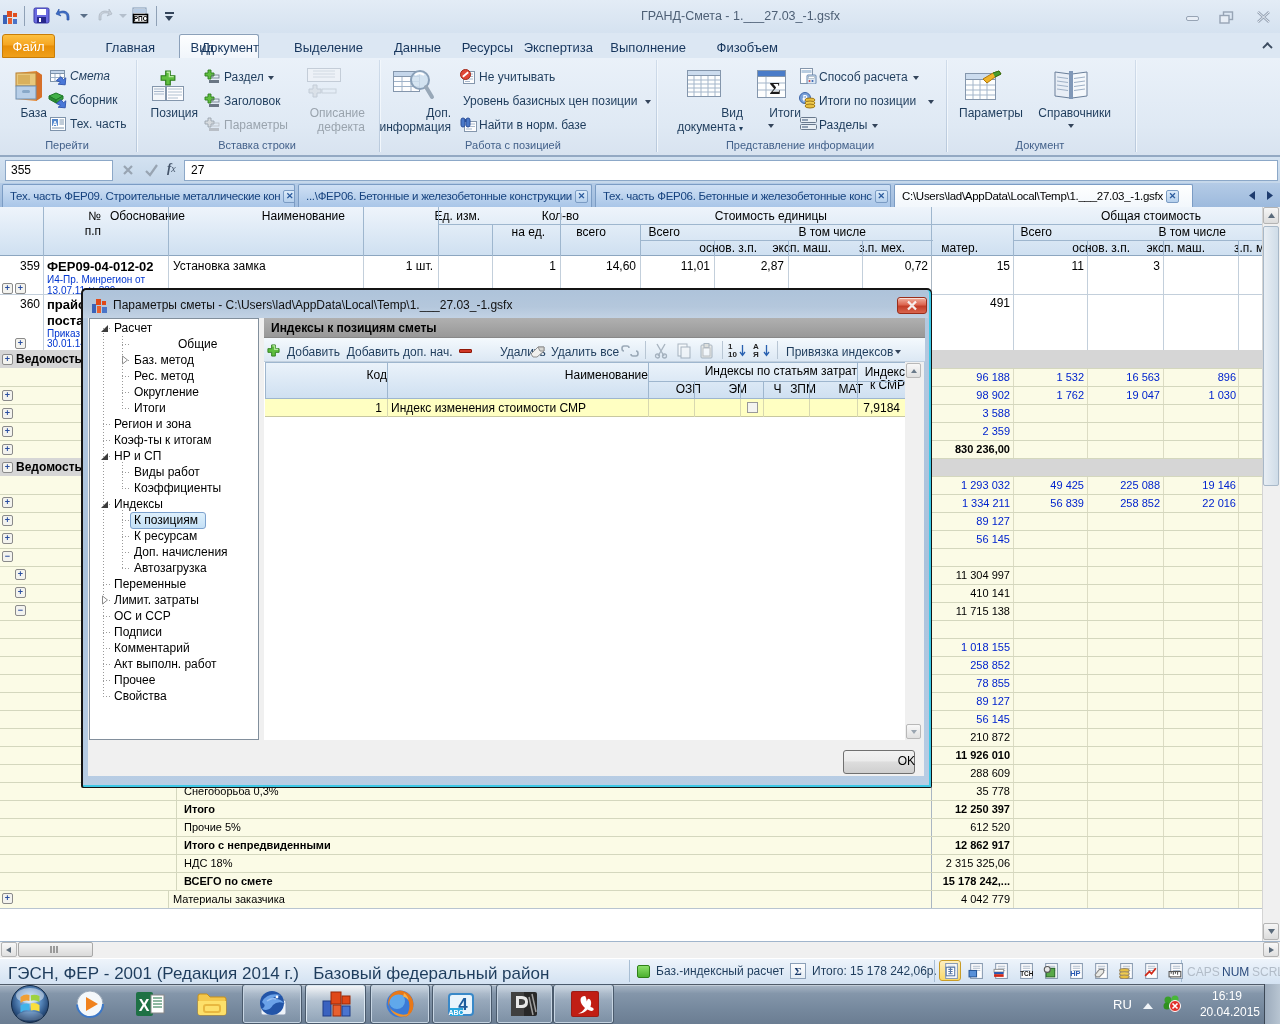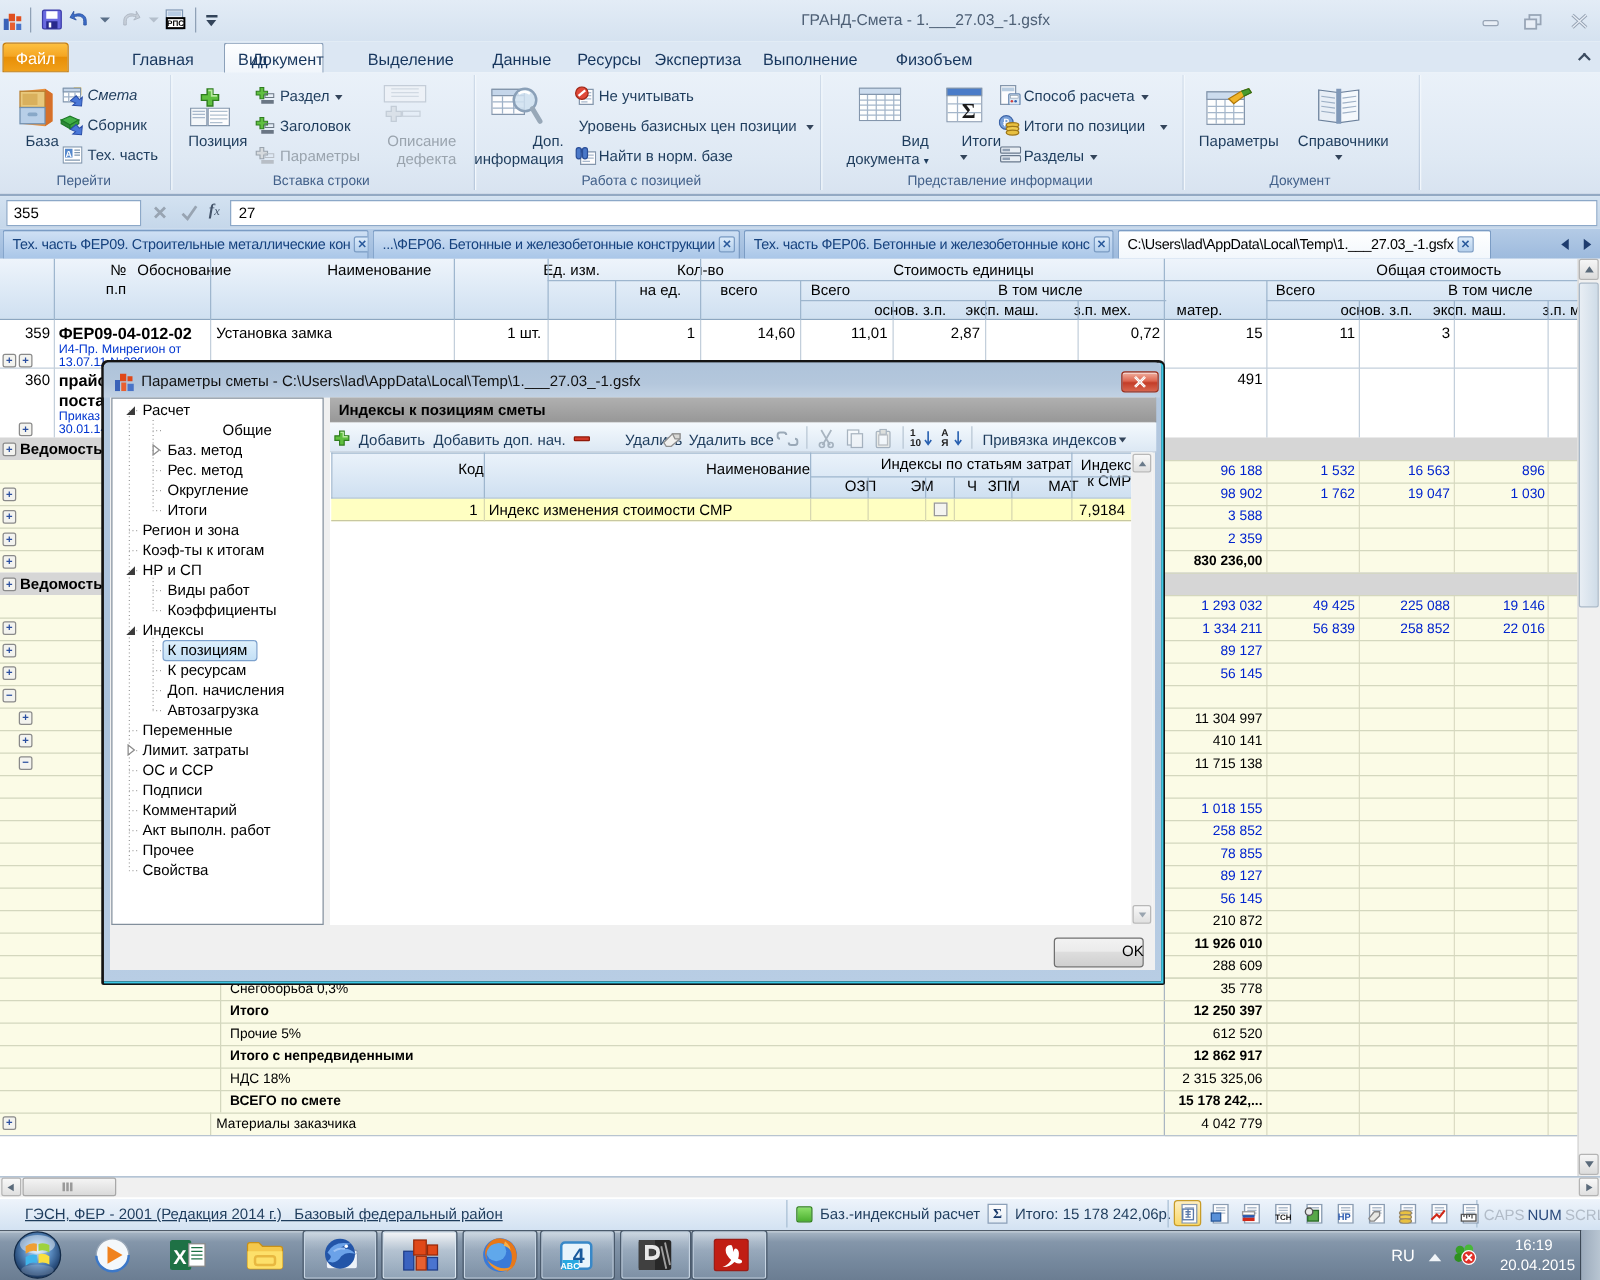--- a/index.html
+++ b/index.html
@@ -516,21 +516,21 @@
       <path d="M6 1 L1 4 L6 7 Z" fill="#5a6a7a"></path>
     </svg>
 <div class="a" style="left:18px;top:942px;width:75px;height:15px;background:linear-gradient(#f4f4f4,#dadada);border:1px solid #a8a8a8;border-radius:2px;"></div>
 <div class="a" style="left:50px;top:946px;width:1.5px;height:7px;background:#9a9a9a;box-shadow:3px 0 0 #9a9a9a,6px 0 0 #9a9a9a;"></div>
 <div class="a" style="left:1263px;top:942px;width:16px;height:15px;background:linear-gradient(#f8f8f8,#e0e0e0);border:1px solid #b4b4b4;border-radius:2px;"></div>
 <svg class="a" style="left:1268px;top:946px" width="7" height="8" viewBox="0 0 7 8">
       <path d="M1 1 L6 4 L1 7 Z" fill="#5a6a7a"></path>
     </svg>
 
 <div class="a" style="left:0;top:958px;width:1280px;height:26px;background:linear-gradient(#eef4fb,#d3e2f2);border-top:1px solid #fff;"></div>
-<div class="a" style="left:20px;top:964px;font-size:12px;color:#1e3c5c;text-decoration:underline;">ГЭСН, ФЕР - 2001 (Редакция 2014 г.)&nbsp;&nbsp;&nbsp;Базовый федеральный район</div>
+<div class="a" style="left:8px;top:964px;font-size:17px;color:#1e3c5c;">ГЭСН, ФЕР - 2001 (Редакция 2014 г.)&nbsp;&nbsp;&nbsp;Базовый федеральный район</div>
 <div class="a" style="left:629px;top:960px;width:1px;height:22px;background:#a8bed4;"></div>
 <div class="a" style="left:637px;top:965px;width:13px;height:13px;background:linear-gradient(#8ce06a,#4cb030);border:1px solid #2e8018;border-radius:2px;"></div>
 <div class="a" style="left:656px;top:964px;font-size:12px;color:#1e3c5c;">Баз.-индексный расчет</div>
 <div class="a" style="left:790px;top:963px;width:16px;height:16px;background:linear-gradient(#fdfdfe,#e4ecf4);border:1px solid #8ca0b8;font-size:11px;font-weight:bold;text-align:center;line-height:15px;color:#1a3a6a;font-family:'Liberation Serif';">Σ</div>
 <div class="a" style="left:812px;top:964px;font-size:12px;color:#1e3c5c;">Итого: 15 178 242,06р.</div>
 <div class="a" style="left:934px;top:960px;width:1px;height:22px;background:#a8bed4;"></div>
 <div class="a" style="left:1181px;top:960px;width:1px;height:22px;background:#a8bed4;"></div>
 <div class="a" style="left:1187px;top:965px;font-size:12px;color:#b2bcc8;">CAPS</div>
 <div class="a" style="left:1222px;top:965px;font-size:12px;color:#2a4a7c;">NUM</div>
 <div class="a" style="left:1252px;top:965px;font-size:12px;color:#b2bcc8;">SCRL</div>

